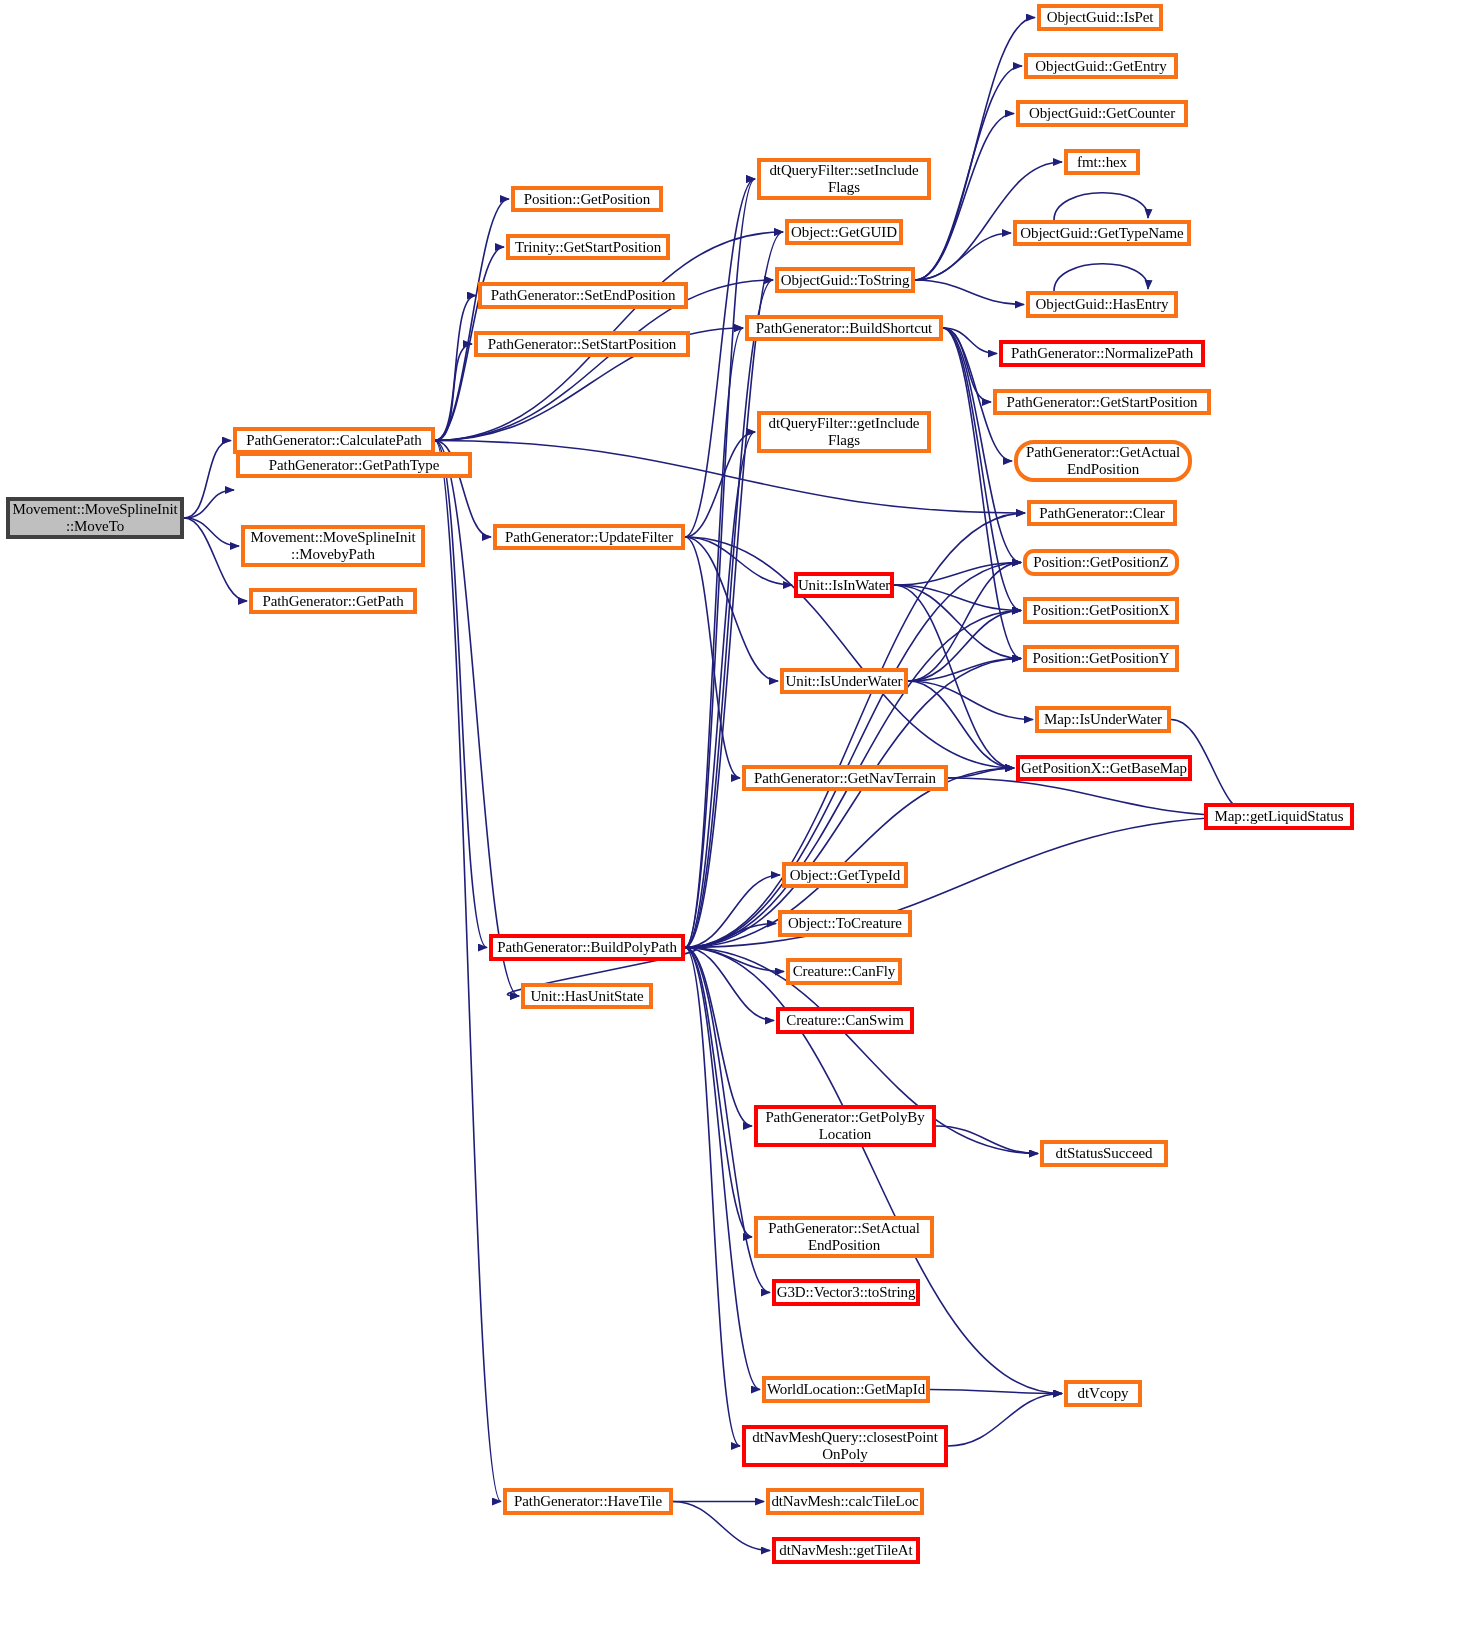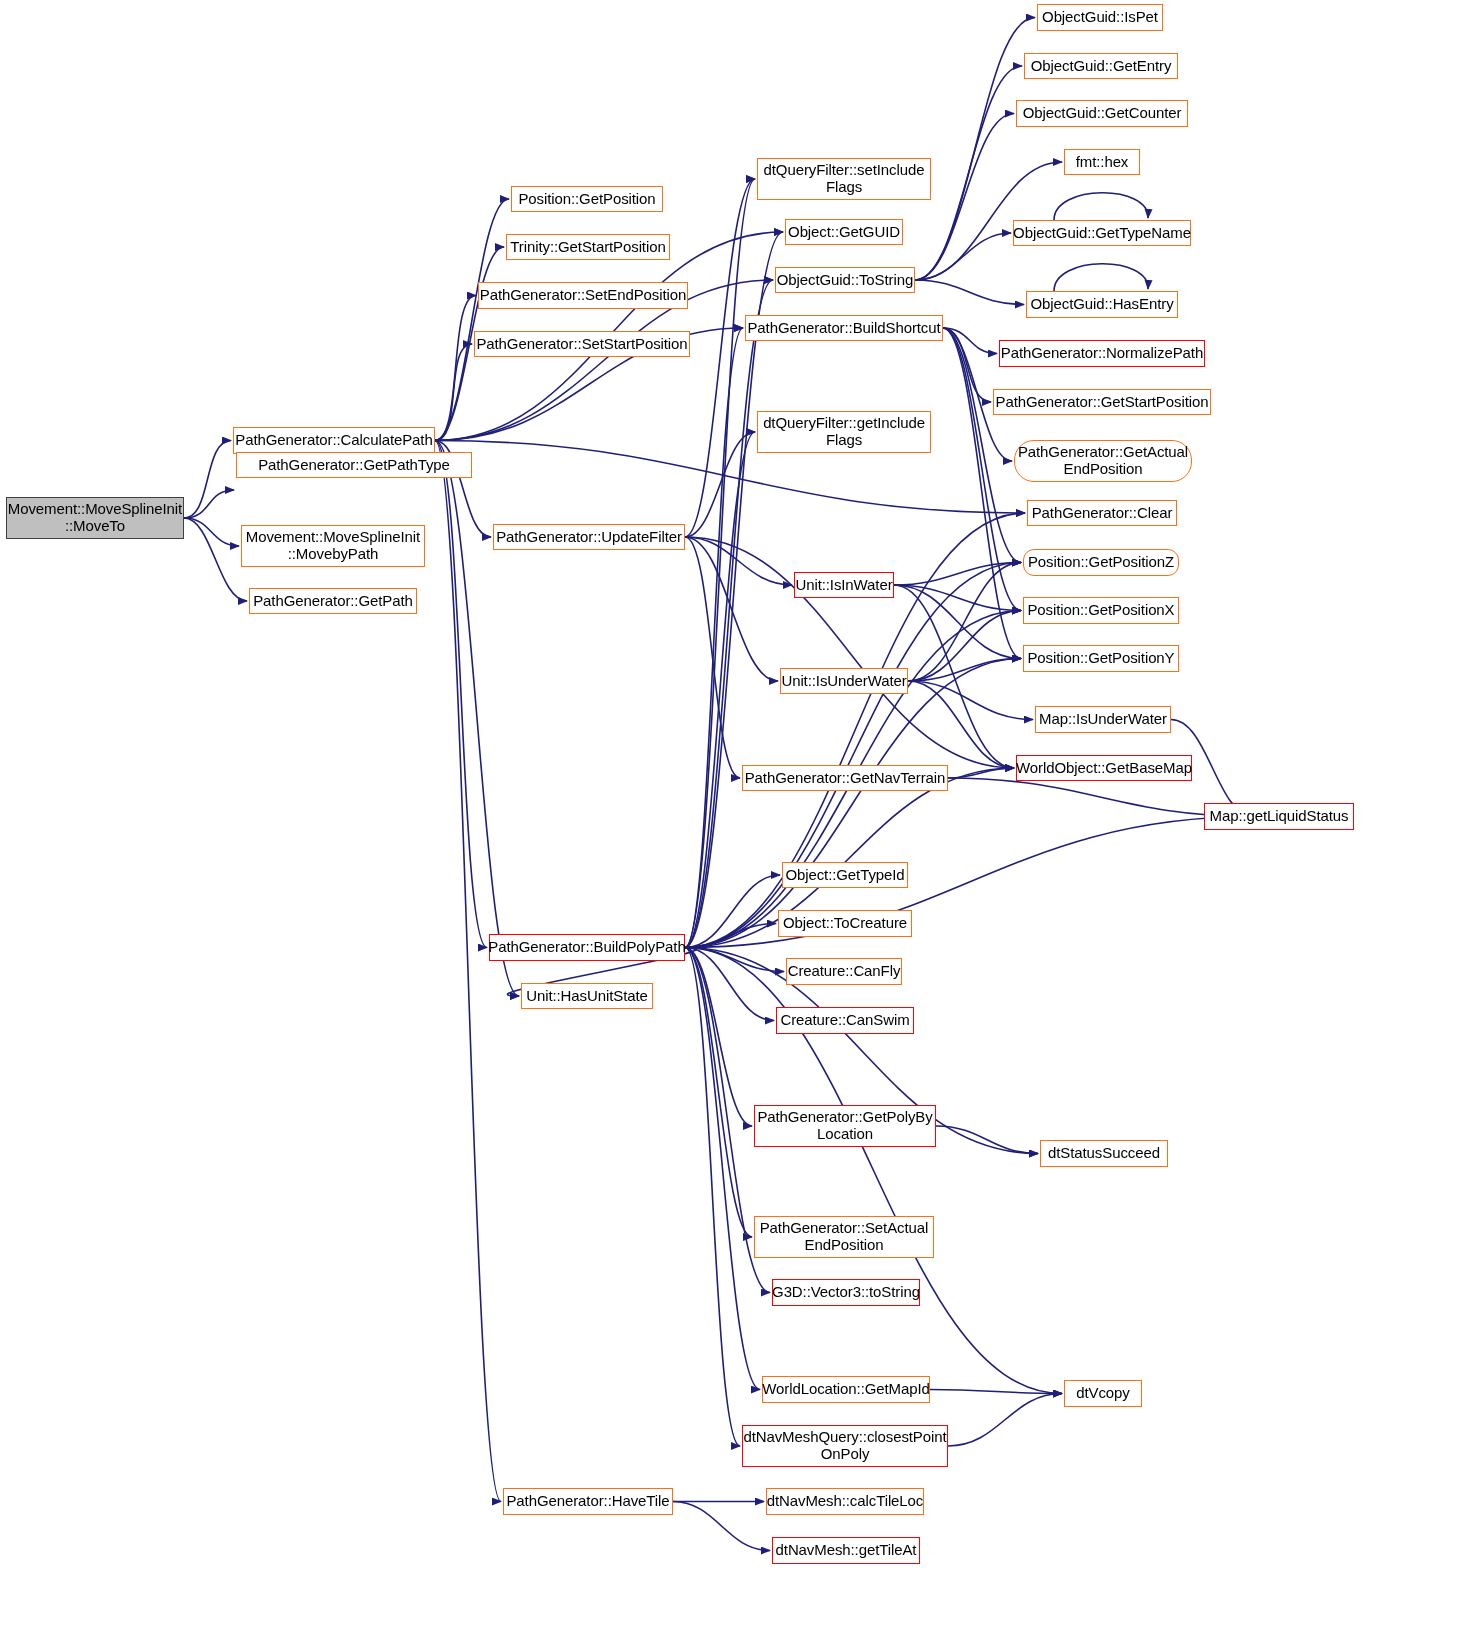--- a/index.html
+++ b/index.html
@@ -24,27 +24,28 @@
     pointer-events: none;
   }
   .node {
     position: absolute;
     box-sizing: border-box;
     display: flex;
     align-items: center;
     justify-content: center;
     text-align: center;
     background: #ffffff;
-    border: 1px solid #f97316;
+    border: 4px solid #f97316;
     color: #000000;
     font-size: 15px;
     line-height: 1.12;
     letter-spacing: -0.1px;
     white-space: pre-line;
     z-index: 2;
+    font-family: Liberation Serif, serif;
   }
   .node.red {
     border-color: #ff0000;
   }
   .node.root {
     background: #bfbfbf;
     border-color: #404040;
   }
 </style>
 </head>
@@ -183,17 +184,17 @@
     <div class="node" style="left: 1026px; top: 291px; width: 152px; height: 27px;"><span>ObjectGuid::HasEntry</span></div>
     <div class="node red" style="left: 999px; top: 340px; width: 206px; height: 27px;"><span>PathGenerator::NormalizePath</span></div>
     <div class="node" style="left: 993px; top: 389px; width: 218px; height: 26px;"><span>PathGenerator::GetStartPosition</span></div>
     <div class="node" style="left: 1014px; top: 440px; width: 178px; height: 42px; border-radius: 20px;"><span>PathGenerator::GetActual
 EndPosition</span></div>
     <div class="node" style="left: 1027px; top: 500px; width: 150px; height: 26px;"><span>PathGenerator::Clear</span></div>
     <div class="node" style="left: 1023px; top: 549px; width: 156px; height: 27px; border-radius: 11px;"><span>Position::GetPositionZ</span></div>
     <div class="node" style="left: 1023px; top: 597px; width: 156px; height: 27px;"><span>Position::GetPositionX</span></div>
     <div class="node" style="left: 1023px; top: 645px; width: 156px; height: 27px;"><span>Position::GetPositionY</span></div>
     <div class="node" style="left: 1035px; top: 706px; width: 136px; height: 27px;"><span>Map::IsUnderWater</span></div>
-    <div class="node red" style="left: 1016px; top: 755px; width: 176px; height: 26px;"><span>WorldObject::GetBaseMap</span></div>
+    <div class="node red" style="left: 1016px; top: 755px; width: 176px; height: 26px;"><span>GetPositionX::GetBaseMap</span></div>
     <div class="node red" style="left: 1204px; top: 803px; width: 150px; height: 27px;"><span>Map::getLiquidStatus</span></div>
     <div class="node" style="left: 1040px; top: 1140px; width: 128px; height: 27px;"><span>dtStatusSucceed</span></div>
     <div class="node" style="left: 1064px; top: 1380px; width: 78px; height: 27px;"><span>dtVcopy</span></div>
   </div>
 
 </body></html>

